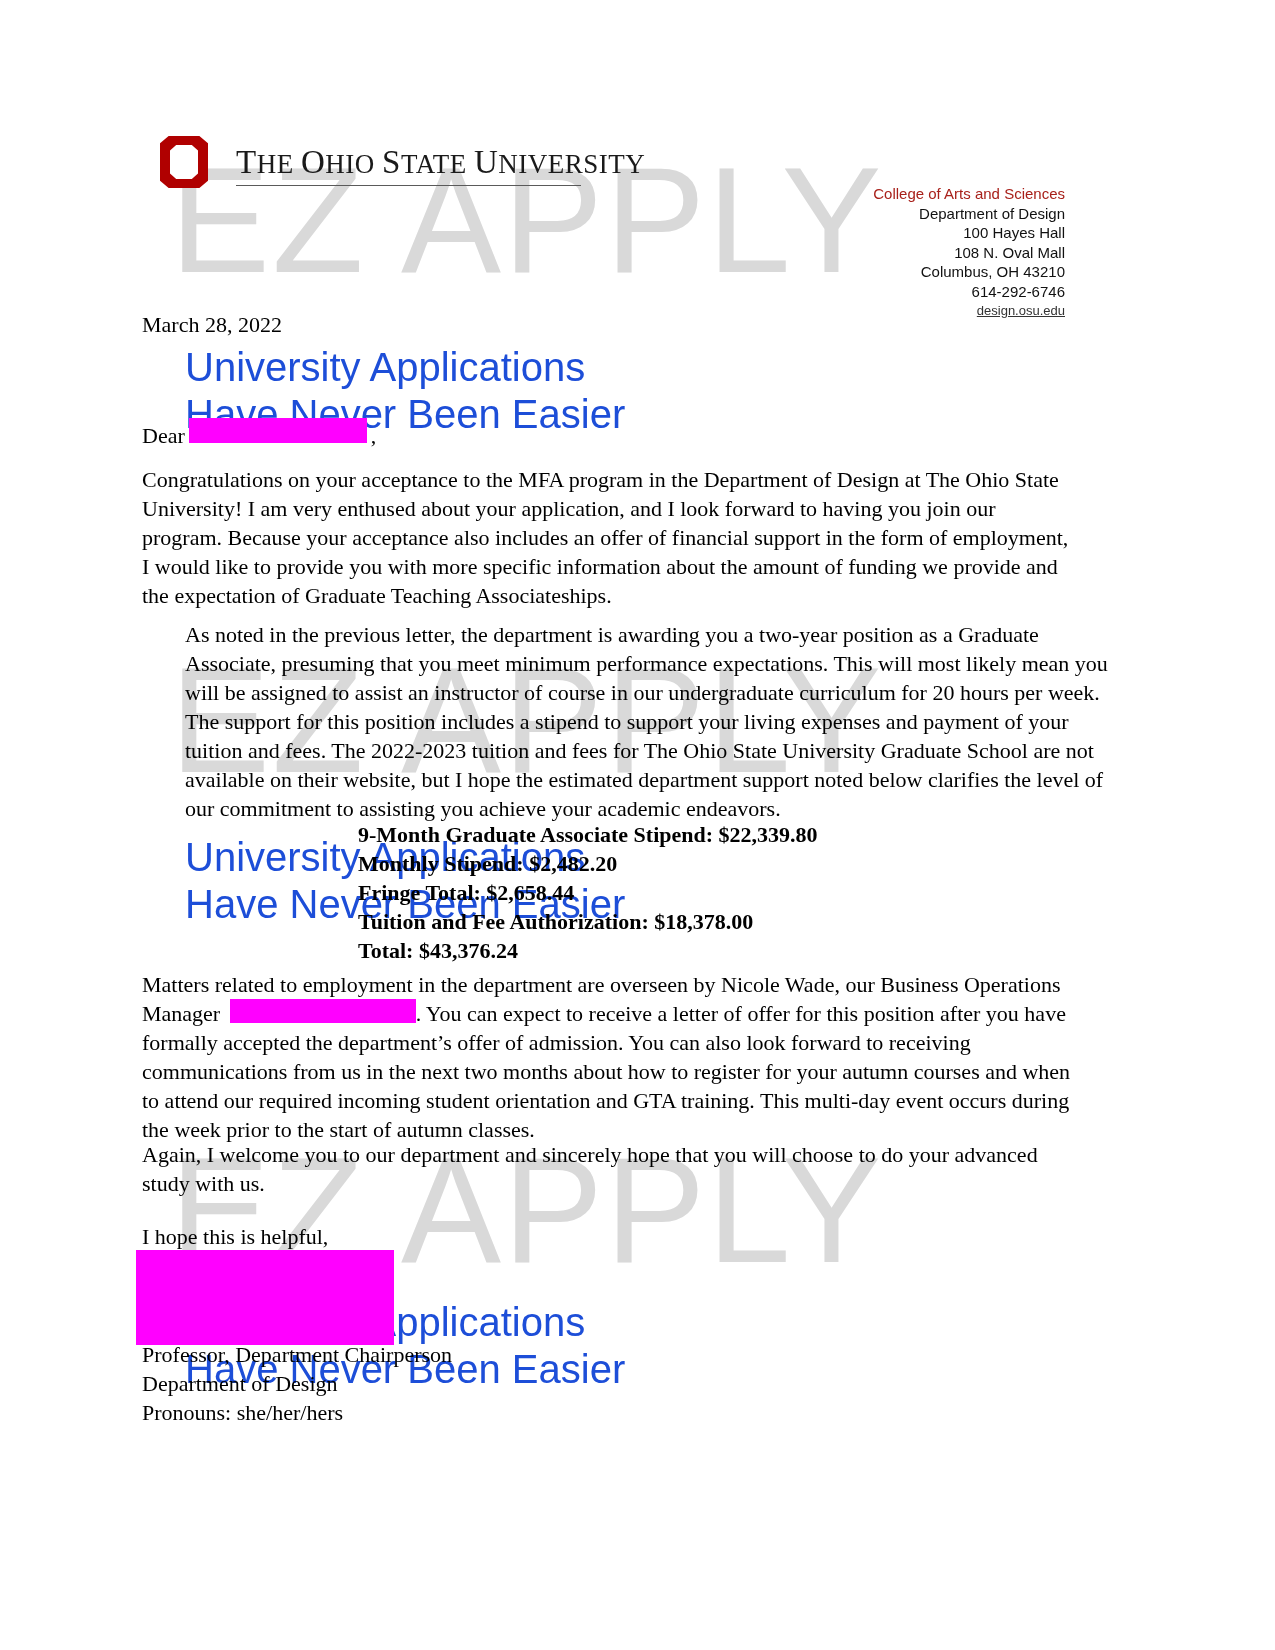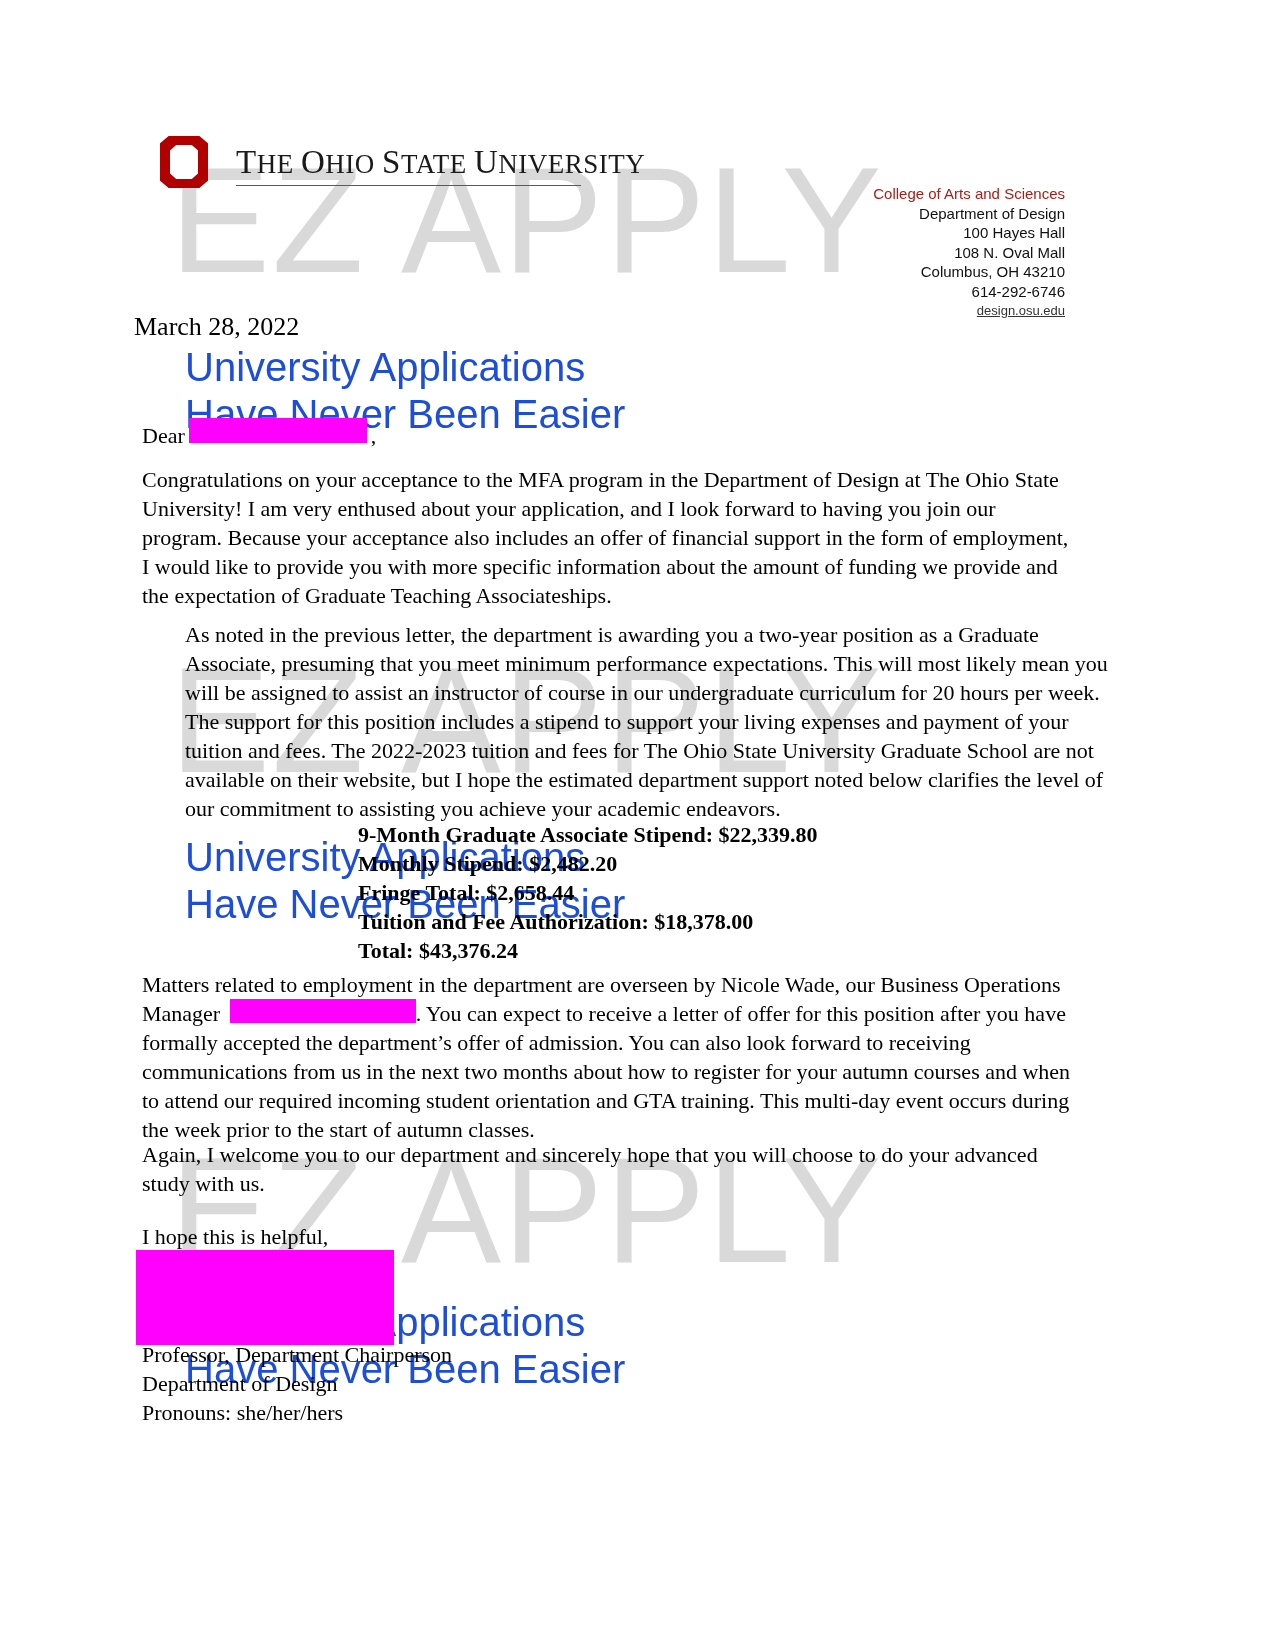--- a/index.html
+++ b/index.html
@@ -119,22 +119,22 @@
   #addr-block .web {
     font-size: 13px;
     color: #333333;
     text-decoration: underline;
   }
 
   
   #date {
     position: absolute;
     top: 312px;
-    left: 134px;
-    font-size: 26px;
+    left: 142px;
+    font-size: 22px;
   }
   #salutation {
     position: absolute;
     top: 418px;
     left: 142px;
     font-size: 22px;
     display: flex;
     align-items: baseline;
     text-align: right;
   }

